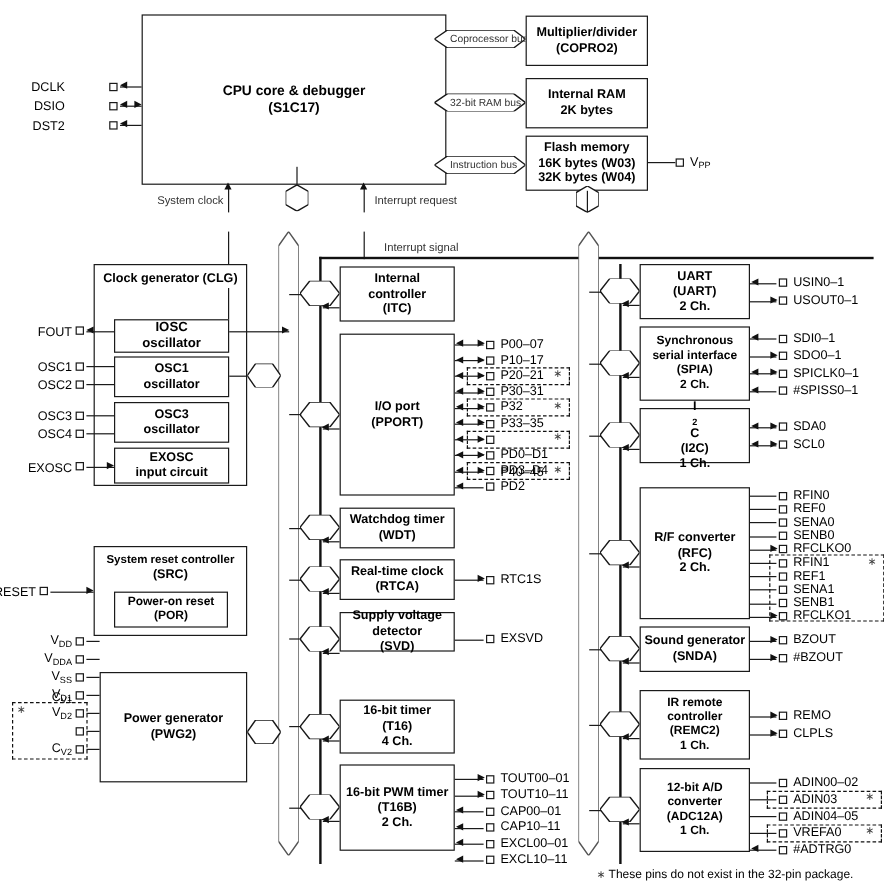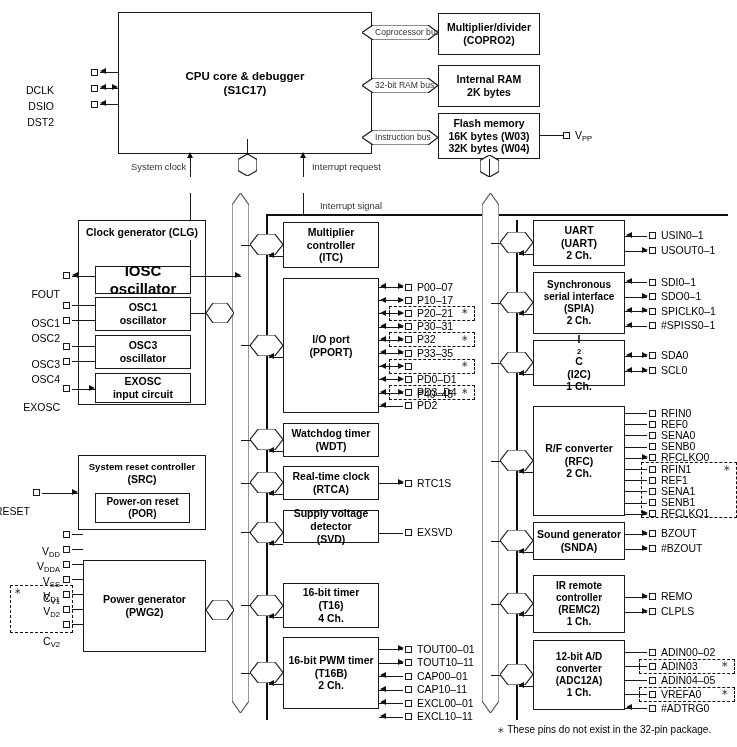--- a/index.html
+++ b/index.html
@@ -21,21 +21,21 @@
   
   .h{position:absolute;height:0;border-top:1.3px solid #1a1a1a;}
   .v{position:absolute;width:0;border-left:1.3px solid #1a1a1a;}
   .hb{position:absolute;height:0;border-top:2.4px solid #111;}
   .vb{position:absolute;width:0;border-left:2.4px solid #111;}
 
   
   .pad{position:absolute;width:7px;height:7px;border:1.3px solid #1a1a1a;background:#fff;box-sizing:border-box;}
   .plabel{position:absolute;font-size:10.5px;color:#000;white-space:nowrap;line-height:1;}
   .plabel.r{text-align:left;}
-  .plabel.l{text-align:right;margin-top:17px;}
+  .plabel.l{text-align:right;}
   .sub{font-size:7.6px;vertical-align:baseline;position:relative;top:1.5px;}
 
   
   .ar{position:absolute;width:0;height:0;}
   .ar-l{border-top:3.6px solid transparent;border-bottom:3.6px solid transparent;border-right:6px solid #111;}
   .ar-r{border-top:3.6px solid transparent;border-bottom:3.6px solid transparent;border-left:6px solid #111;}
   .ar-u{border-left:3.6px solid transparent;border-right:3.6px solid transparent;border-bottom:6px solid #111;}
 
   
   .dash{position:absolute;box-sizing:border-box;border:1.2px dashed #111;}
@@ -140,21 +140,21 @@
         <path d="M 8.5 0 L 17 12 L 17 508 L 8.5 520 L 0 508 L 0 12 Z" fill="#fff" stroke="#555" stroke-width="1.2"></path>
       </svg></div>
     <div class="vbus" style="left:482px;top:193px;width:17px;height:520px;"><svg width="17" height="520">
         <path d="M 8.5 0 L 17 12 L 17 508 L 8.5 520 L 0 508 L 0 12 Z" fill="#fff" stroke="#555" stroke-width="1.2"></path>
       </svg></div>
     <div class="vb" style="left:266px;top:220px;height:500px;"></div>
     <div class="vb" style="left:516px;top:220px;height:500px;"></div>
     <div class="grp" style="left:78px;top:220px;width:128px;height:185px;"></div>
     <div class="grp-title" style="left:78px;top:226px;width:128px;"><span>Clock generator</span>
                <span>(CLG)</span></div>
-    <div class="blk" style="left:95px;top:266px;width:96px;height:28px;font-size:15px;">
+    <div class="blk" style="left:95px;top:266px;width:96px;height:28px;font-size:11px;">
       <span>IOSC</span>
       <span>oscillator</span>
     </div>
     <div class="blk" style="left:95px;top:297px;width:96px;height:34px;font-size:10.5px;">
       <span>OSC1</span>
       <span>oscillator</span>
     </div>
     <div class="blk" style="left:95px;top:335px;width:96px;height:34px;font-size:10.5px;">
       <span>OSC3</span>
       <span>oscillator</span>
@@ -227,21 +227,21 @@
     <div class="plabel l" style="left: 60px; top: 619px; transform: translateX(-100%);">C<span class="sub">V2</span></div>
     <div class="pad" style="left:63px;top:620.5px;"></div>
     <div class="h" style="left:72px;top:624px;width:11px;"></div>
     <div class="dash" style="left:10px;top:585px;width:63px;height:48px;"></div>
     <div class="ast" style="left:14px;top:587px;">∗</div>
     <div class="hex" style="left:206px;top:600px;width:28px;height:20px;"><svg width="28" height="20">
         <path d="M 7 0 L 21 0 L 28 10 L 21 20 L 7 20 L 0 10 Z" fill="#fff" stroke="#1a1a1a" stroke-width="1.2"></path>
       </svg></div>
     <div class="h" style="left:206px;top:610px;width:0px;"></div>
     <div class="blk" style="left:283px;top:222px;width:96px;height:46px;">
-      <span>Multiplier</span>
+      <span>Internal</span>
       <span>controller</span>
       <span>(ITC)</span>
     </div>
     <div class="hex" style="left:250px;top:234px;width:33px;height:21px;"><svg width="33" height="21">
         <path d="M 8.25 0 L 24.75 0 L 33 10.5 L 24.75 21 L 8.25 21 L 0 10.5 Z" fill="#fff" stroke="#1a1a1a" stroke-width="1.2"></path>
       </svg></div>
     <div class="h" style="left:283px;top:244.5px;width:0px;"></div>
     <div class="h" style="left:269px;top:256px;width:14px;"></div>
     <div class="ar ar-l" style="left:268px;top:252.4px;"></div>
     <div class="h" style="left:241px;top:244.5px;width:10px;"></div>

